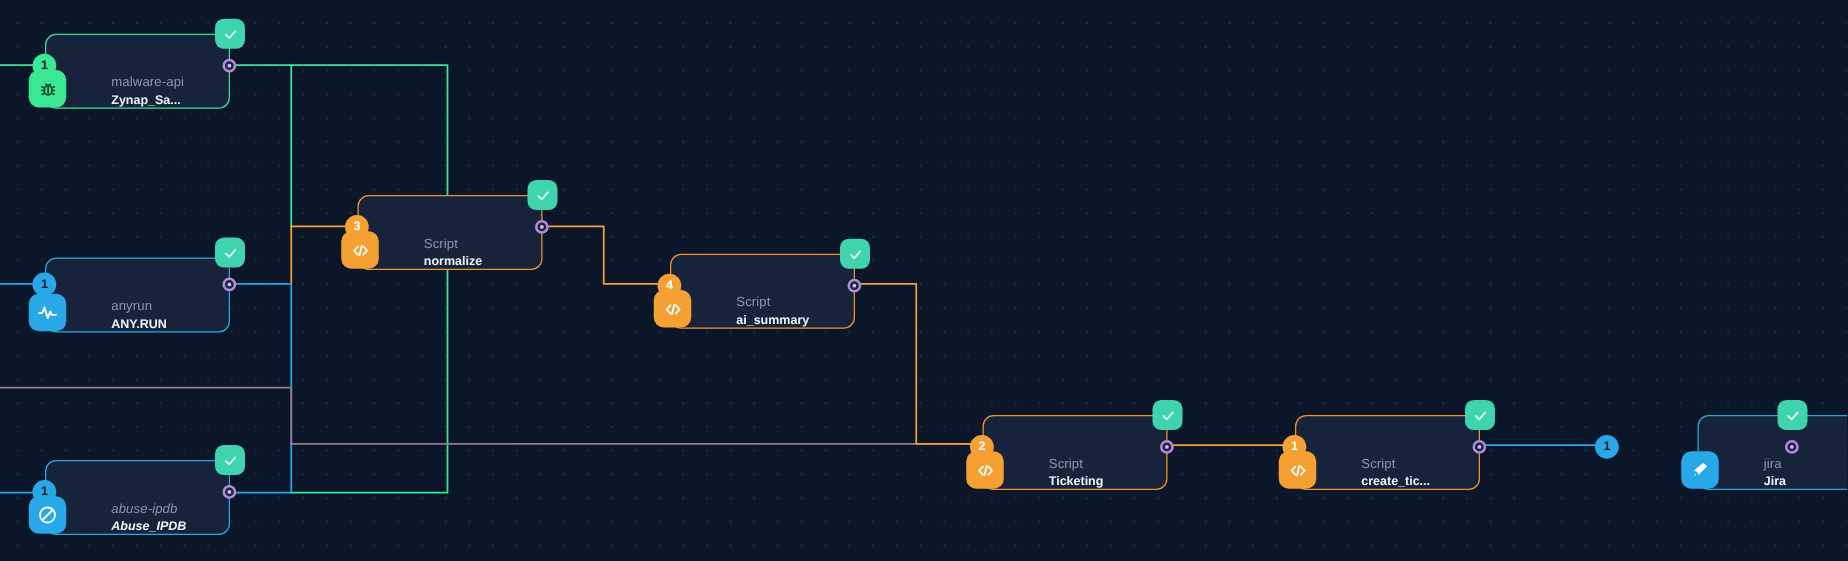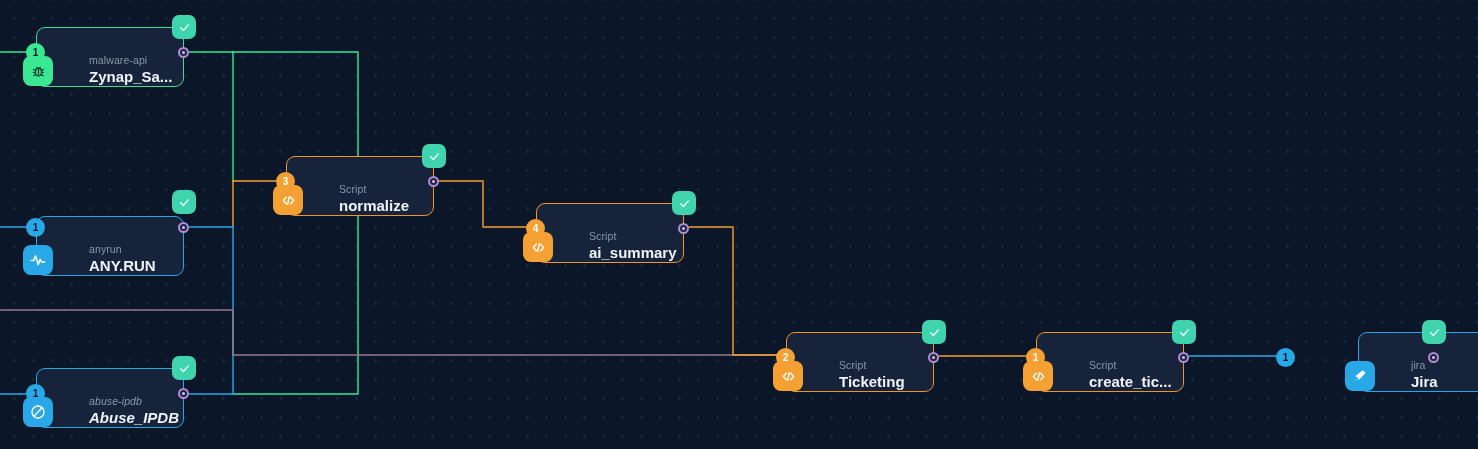--- a/index.html
+++ b/index.html
@@ -44,21 +44,21 @@
   .ic-green{background:#3ae893;}
   .ic-blue{background:#29a8e8;}
   .ic-orange{background:#f5a033;}
 
   .node-text{margin-left:22px;line-height:1.12;}
   .node-sub{
     font-size:10.5px;color:#8b97ab;letter-spacing:.1px;
     white-space:nowrap;
   }
   .node-title{
-    font-size:15px;color:#eef3fa;font-weight:bold;
+    font-size:10px;color:#eef3fa;font-weight:bold;
     white-space:nowrap;margin-top:2px;
   }
 
   
   .in-badge{
     position:absolute;
     width:19px;height:19px;border-radius:50%;
     display:flex;align-items:center;justify-content:center;
     font-size:10px;font-weight:bold;color:#0b1628;
     z-index:6;
@@ -139,21 +139,21 @@
           <div class="node-title">Zynap_Sa...</div>
         </div>
       </div>
       <div class="in-badge bg-blue" style="left: 26px; top: 218px;">1</div>
       <div class="check-chip" style="left: 172px; top: 190px;">
         <svg width="13" height="13" viewBox="0 0 24 24" fill="none" stroke="#eafff8" stroke-width="2.6" stroke-linecap="round" stroke-linejoin="round">
           <polyline points="5,12.6 10,17.4 19,7.2"></polyline>
         </svg>
       </div>
       <div class="out-port" style="left: 178px; top: 222px;"></div>
-      <div class="node blue" style="left: 36px; top: 216px;">
+      <div class="node blue" style="left: 36px; top: 206px;">
         <div class="node-icon ic-blue">
           <svg width="18" height="18" viewBox="0 0 24 24" fill="none" stroke="#fff" stroke-width="2" stroke-linecap="round" stroke-linejoin="round">
             <path d="M3 12.5h3.4l2.3-6 3.6 11.5 2.6-7 1.8 3.5H21"></path>
           </svg>
         </div>
         <div class="node-text">
           <div class="node-sub">anyrun</div>
           <div class="node-title">ANY.RUN</div>
         </div>
       </div>

